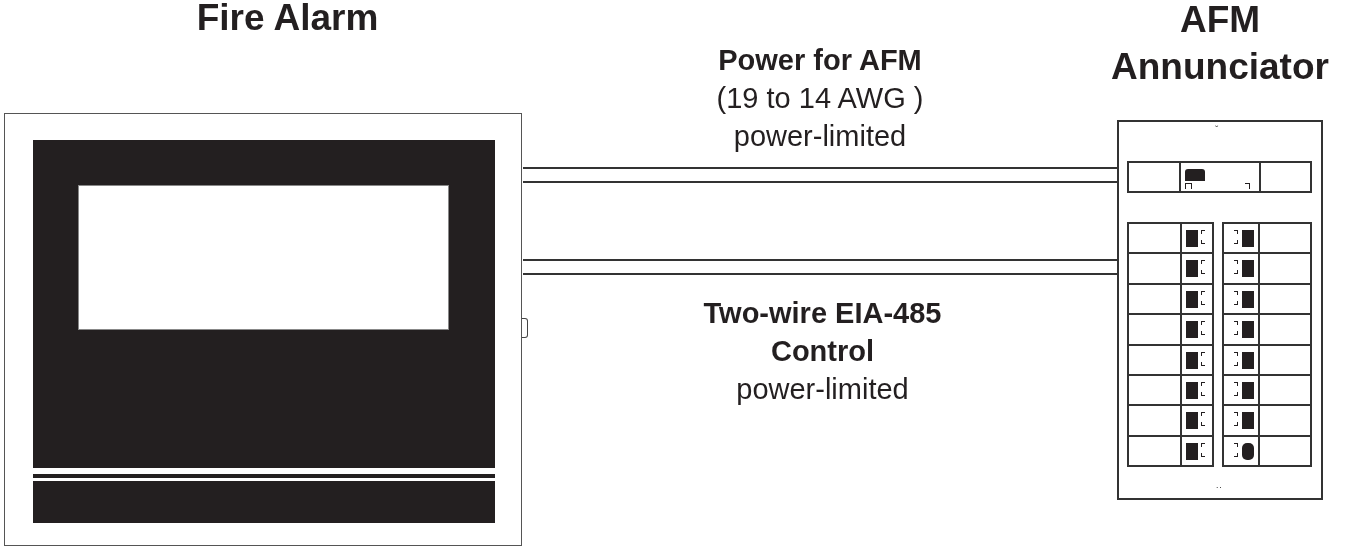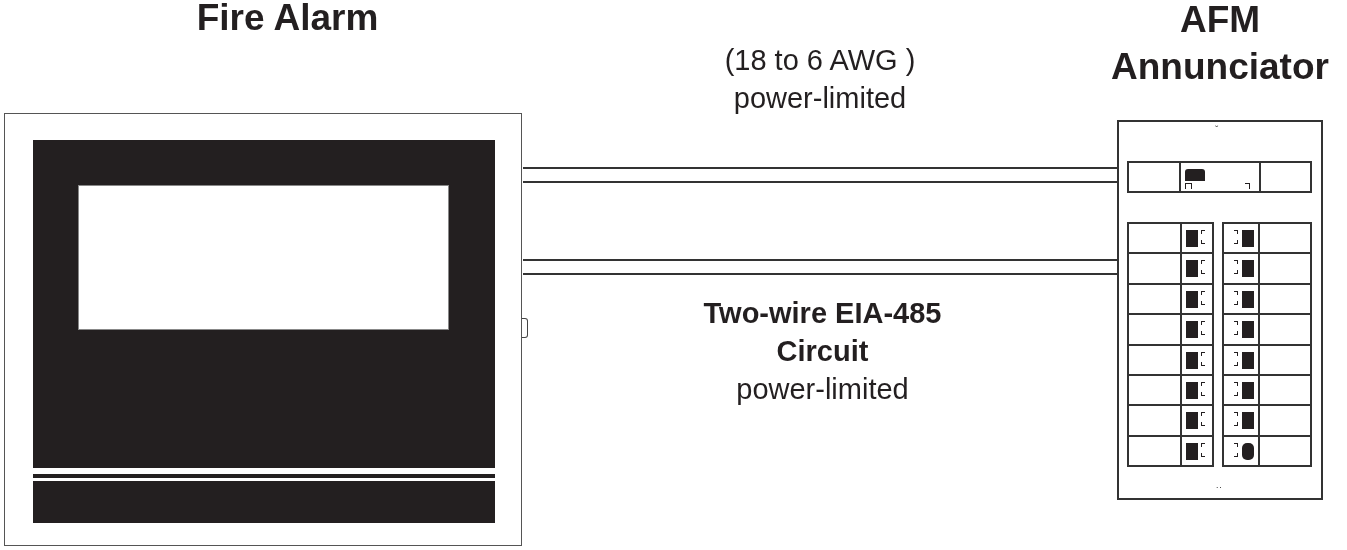--- a/index.html
+++ b/index.html
@@ -54,27 +54,28 @@
 <div class="title" style="left:130px; top:-6px; width:315px;">
   <div>Fire Alarm</div>
 </div>
 
 <div class="title" style="left:1095px; top:-4px; width:250px;">
   <div>AFM</div>
   <div>Annunciator</div>
 </div>
 
 <div class="label" style="left:620px; top:41px; width:400px;">
-  <span class="n">(18 to 6 AWG )</span>
+  <span class="b">Power for AFM</span>
+  <span class="n">(19 to 14 AWG )</span>
   <span class="n">power-limited</span>
 </div>
 
 <div class="label" style="left:600px; top:294px; width:445px;">
   <span class="b">Two-wire EIA-485</span>
-  <span class="b">Circuit</span>
+  <span class="b">Control</span>
   <span class="n">power-limited</span>
 </div>
 
 <div class="abs facp-outer"></div>
 <div class="abs facp-dark"></div>
 <div class="abs facp-window"></div>
 <div class="abs stripe" style="top:468px; height:6px;"></div>
 <div class="abs stripe" style="top:478px; height:3px;"></div>
 <div class="abs facp-tab"></div>
 

